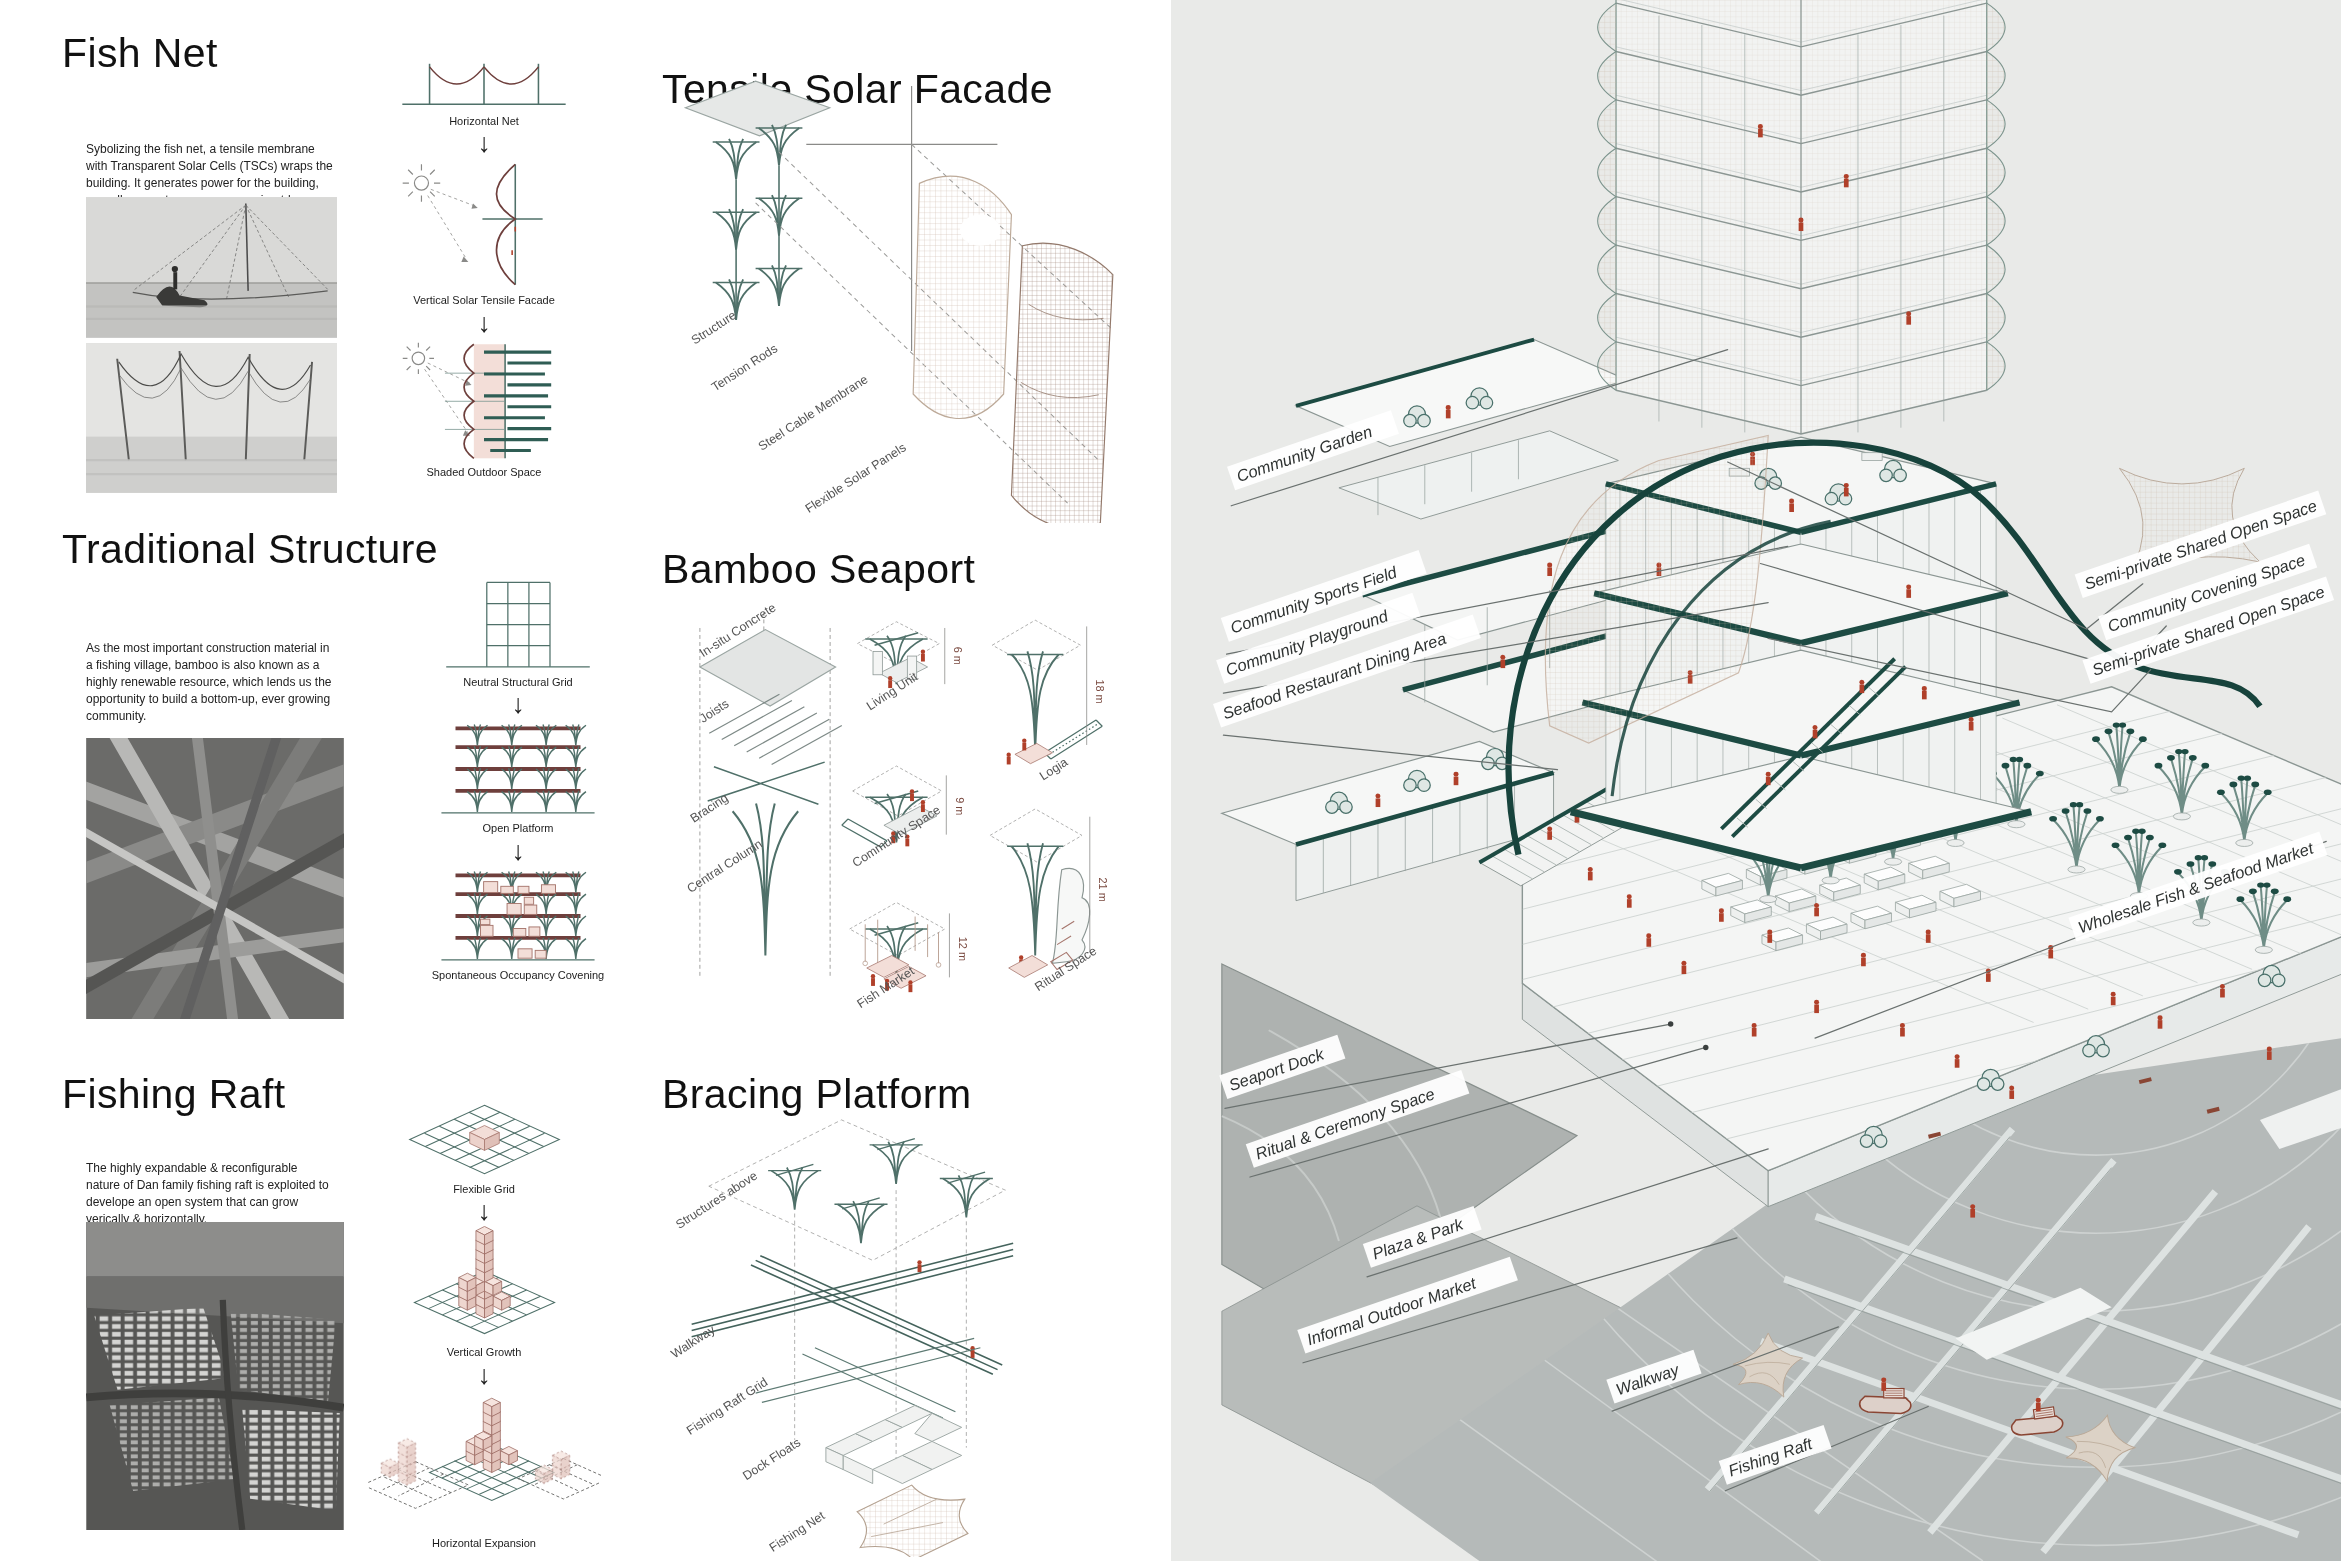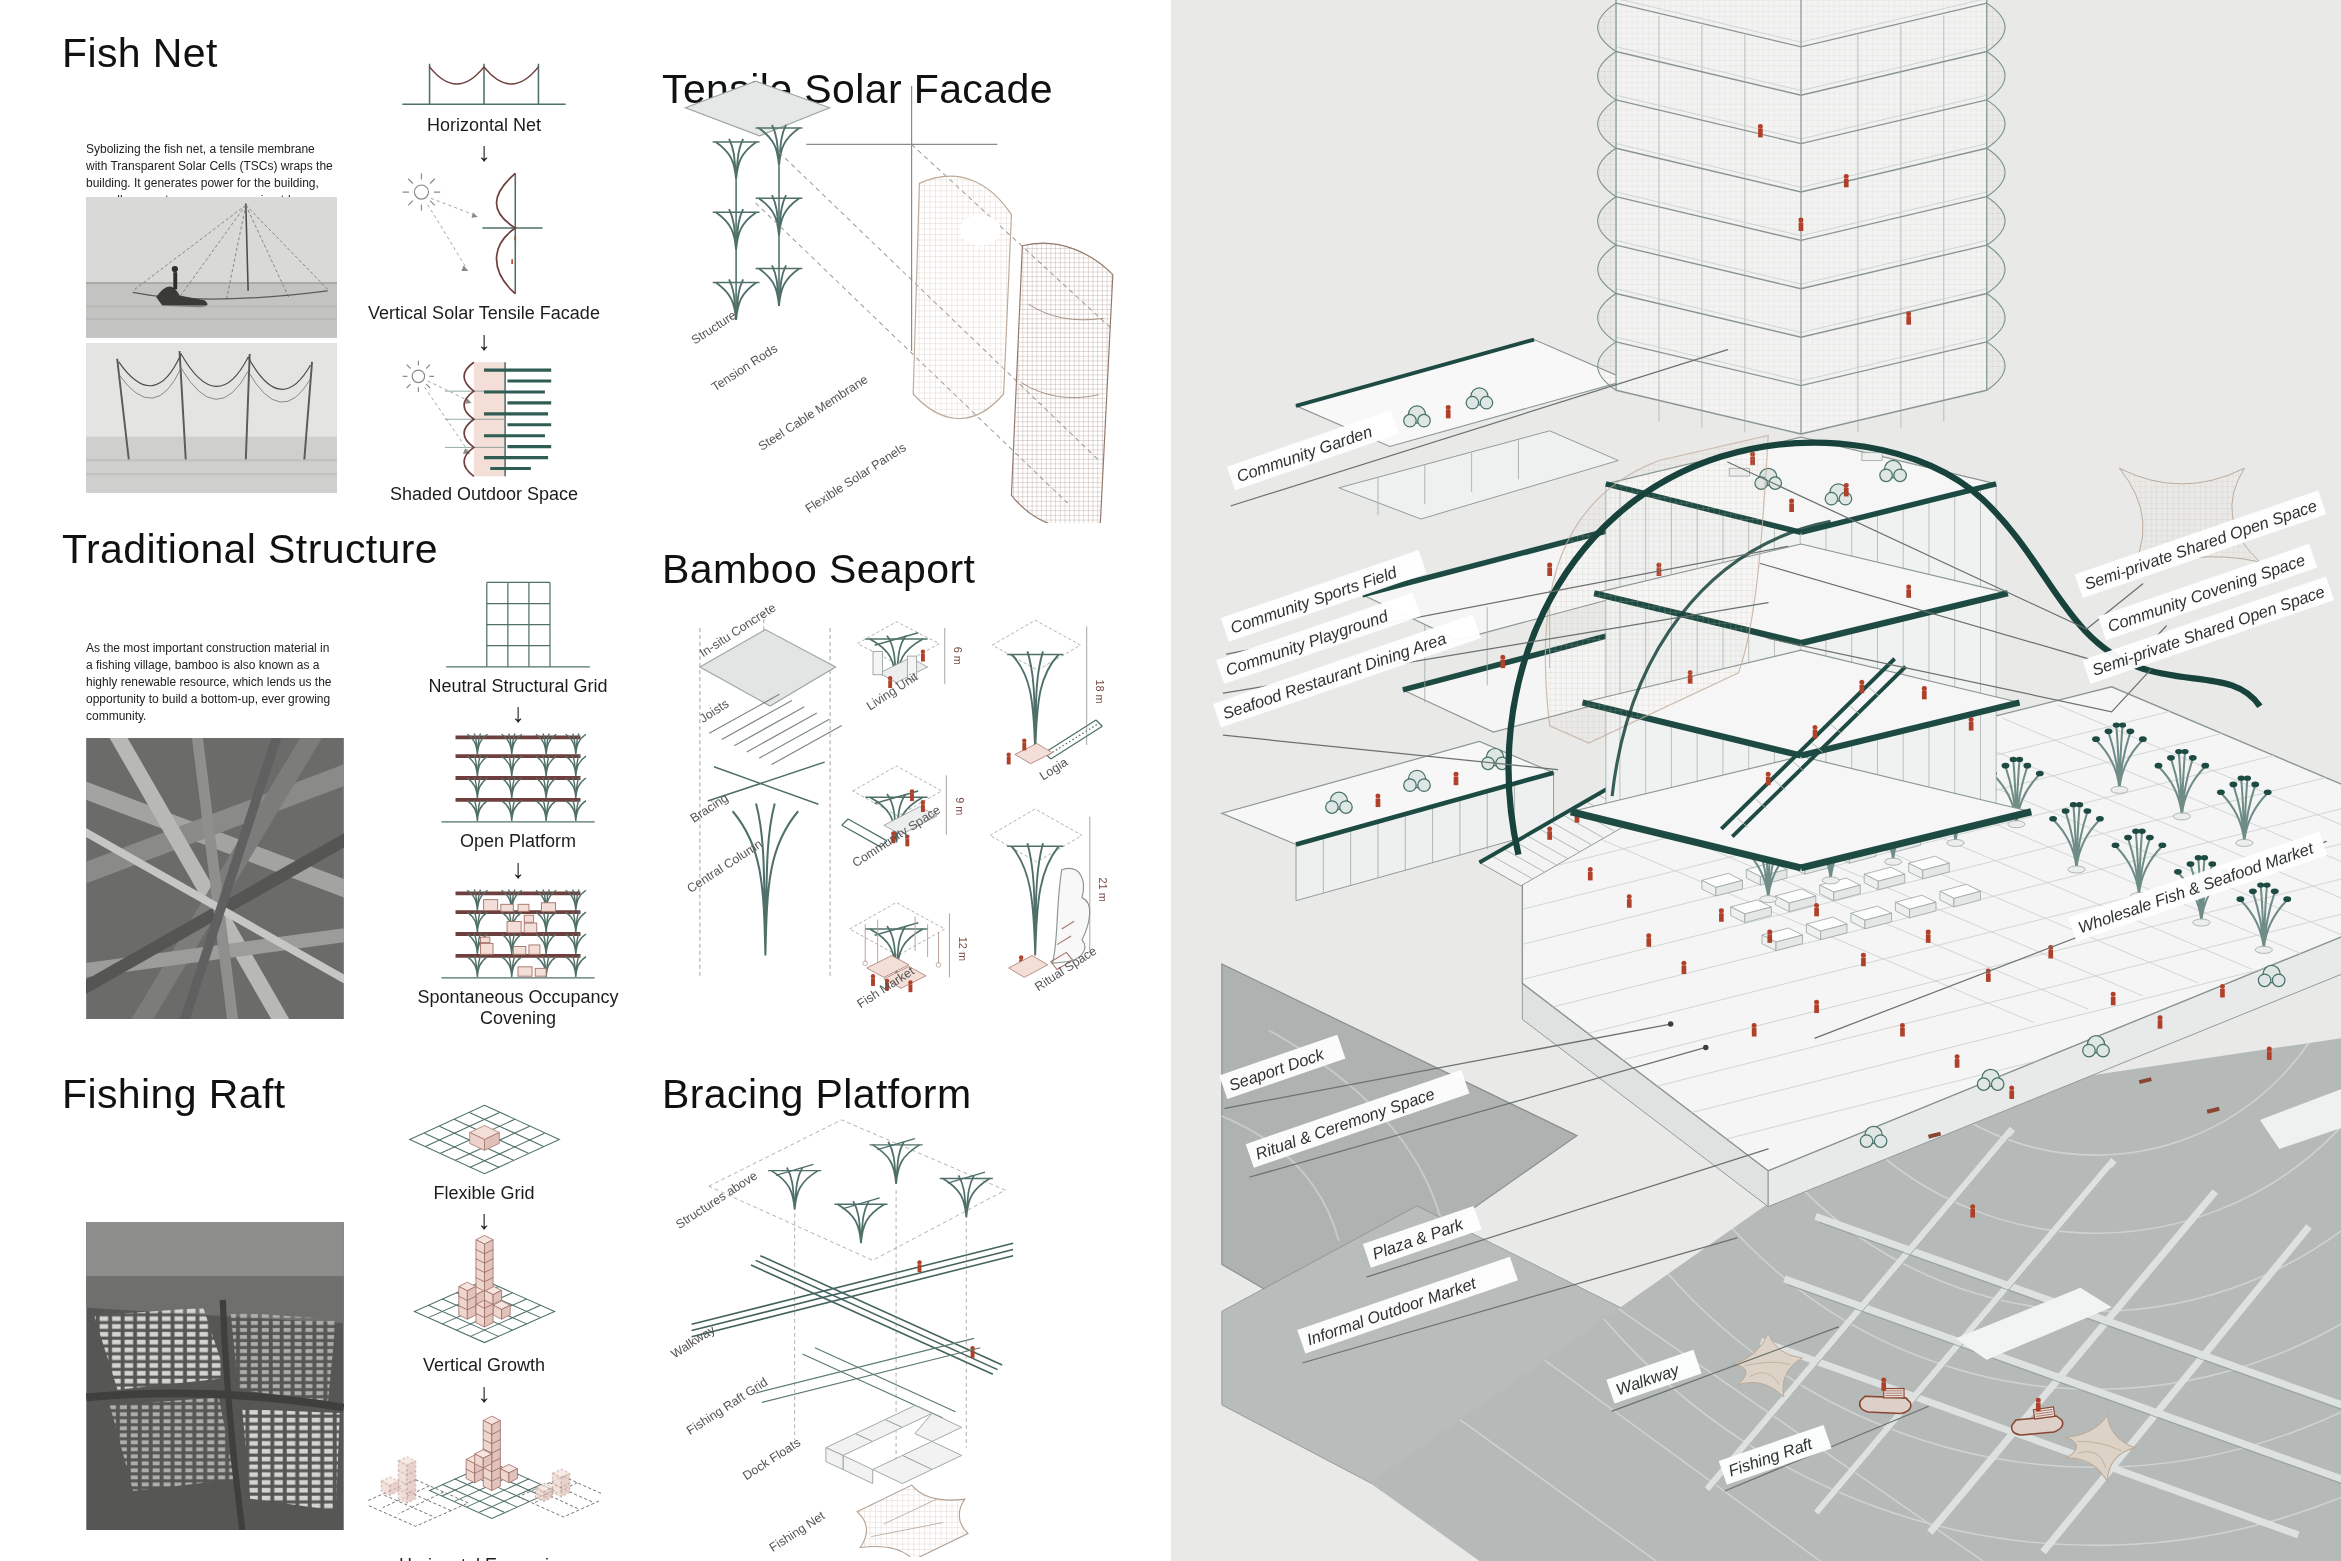--- a/index.html
+++ b/index.html
@@ -2,21 +2,21 @@
 <html style="font-size:12.5px"><head>
 <meta charset="utf-8">
 <style>
   html,body{margin:0;padding:0;background:#fff;}
   #board{position:relative;width:2342px;height:1561px;background:#ffffff;overflow:hidden;
          font-family:"Liberation Sans",sans-serif;color:#1c1c1c;}
   .sec-title{position:absolute;font-size:41px;font-weight:400;color:#111;letter-spacing:0.4px;}
   .sec-par{position:absolute;width:248px;font-size:12px;line-height:1.42;color:#222;}
   .photo{position:absolute;background:#ddd;}
   .diastack{position:absolute;display:flex;flex-direction:column;align-items:center;}
-  .cap{font-size:18px;color:#1c1c1c;text-align:center;margin:3.1px 0 1.6px 0;}
+  .cap{font-size:11px;color:#1c1c1c;text-align:center;margin:3.1px 0 1.6px 0;}
   .arr{font-size:26.5px;color:#222;line-height:1;margin:1.6px 0;}
   #right-panel{position:absolute;left:1171px;top:0;width:1171px;height:1561px;background:#e9eae8;}
   svg text{font-family:"Liberation Sans",sans-serif;}
   .axlab{font-size:21px;font-style:italic;fill:#2e3231;}
   .dialab{font-size:16px;fill:#555;}
   .dimlab{font-size:14px;fill:#7a4a40;}
 </style>
 </head>
 <body>
 
@@ -214,20 +214,21 @@
           <rect x="104" y="80" width="16" height="10"></rect>
           <rect x="124" y="78" width="14" height="12"></rect>
         <rect x="110" y="106" width="18" height="12"></rect>
           <rect x="132" y="108" width="14" height="10"></rect>
       </g>
     </svg>
     <div class="cap">Spontaneous Occupancy Covening</div>
   </div>
 
   <div class="sec-title" style="left:62px;top:1071px;">Fishing Raft</div>
+  <div class="sec-par" style="left:86px;top:1160px;">The highly expandable &amp; reconfigurable nature of Dan family fishing raft is exploited to develope an open system that can grow verically &amp; horizontally.</div>
   <div class="photo" style="left:86px;top:1222px;width:258px;height:308px;">
     <svg width="258" height="308" viewBox="0 0 330 395">
       <defs>
         <pattern id="rafts" width="16" height="10" patternUnits="userSpaceOnUse">
           <rect width="11" height="6" x="1" y="1" fill="#d4d4d2"></rect>
         </pattern>
         <pattern id="rafts2" width="14" height="9" patternUnits="userSpaceOnUse">
           <rect width="9" height="5" x="1" y="1" fill="#adadab"></rect>
         </pattern>
       </defs>

